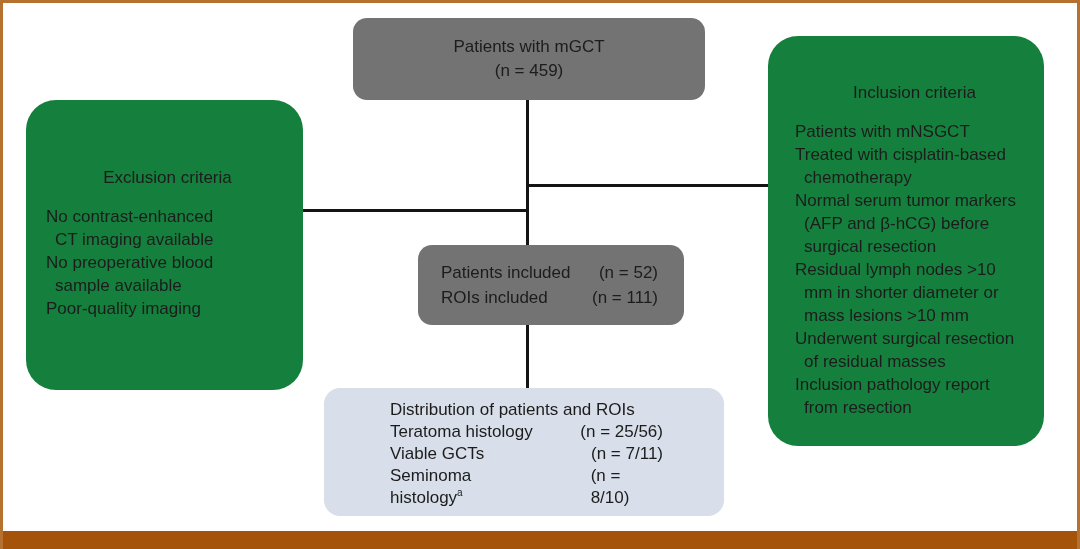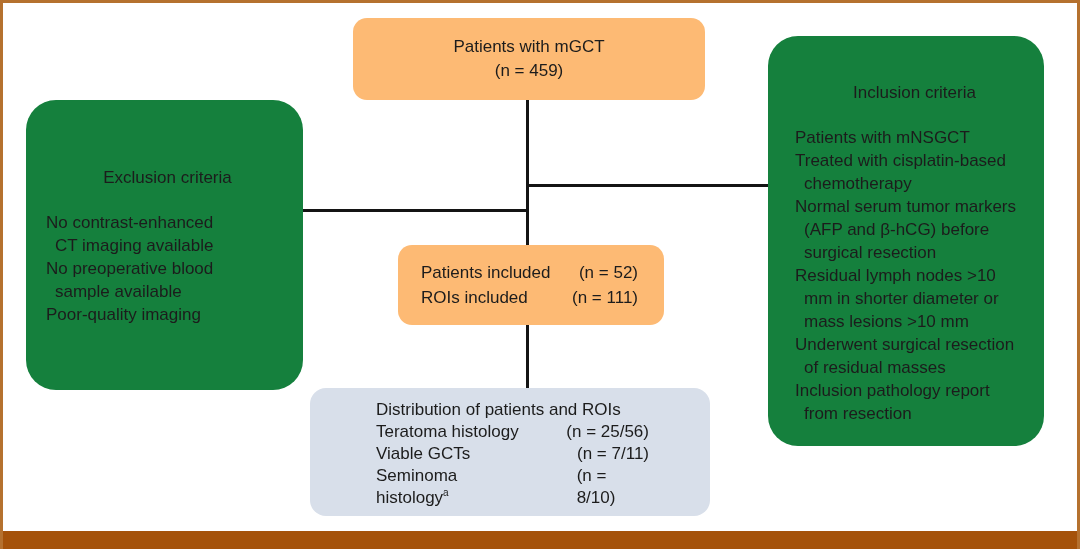--- a/index.html
+++ b/index.html
@@ -17,44 +17,44 @@
     color: #1c1c1c;
     font-size: 17px;
   }
   .bottom-bar {
     position: absolute;
     left: 0; right: 0; bottom: 0;
     height: 18px;
     background: #a5520a;
   }
   .box { position: absolute; box-sizing: border-box; }
-  .dark { background: #fdba74; border-radius: 14px; }
+  .dark { background: #737373; border-radius: 14px; }
   .light { background: #15803d; border-radius: 30px; }
   .blue { background: #d8dfea; border-radius: 16px; }
 
   .top-box {
     left: 350px; top: 15px; width: 352px; height: 82px;
     display: flex; flex-direction: column; justify-content: center;
     text-align: center; line-height: 24px;
   }
   .exclusion-box { left: 23px; top: 97px; width: 277px; height: 290px; padding: 66px 14px 0 20px; }
   .inclusion-box { left: 765px; top: 33px; width: 276px; height: 410px; padding: 45px 10px 0 27px; }
   .box-title { text-align: center; line-height: 23px; }
-  .lines { margin-top: 22px; }
+  .lines { margin-top: 16px; }
   .line { line-height: 23px; white-space: nowrap; }
   .line.indent { padding-left: 9px; }
 
   .included-box {
-    left: 395px; top: 242px; width: 266px; height: 80px;
+    left: 415px; top: 242px; width: 266px; height: 80px;
     padding: 15px 26px 0 23px;
   }
   .included-box .row { display: flex; justify-content: space-between; line-height: 25px; }
 
   .distribution-box {
-    left: 307px; top: 385px; width: 400px; height: 128px;
+    left: 321px; top: 385px; width: 400px; height: 128px;
     padding: 11px 61px 0 66px;
   }
   .distribution-box .dist-title { line-height: 22px; }
   .distribution-box .row { display: flex; justify-content: space-between; line-height: 22px; gap: 44px; }
   sup { font-size: 10px; line-height: 0; }
 
   .connector { position: absolute; background: #141414; }
   .v-line-1 { left: 523px; top: 96px; width: 3px; height: 147px; }
   .h-line-right { left: 523px; top: 181px; width: 243px; height: 3px; }
   .h-line-left { left: 262px; top: 206px; width: 263px; height: 3px; }

